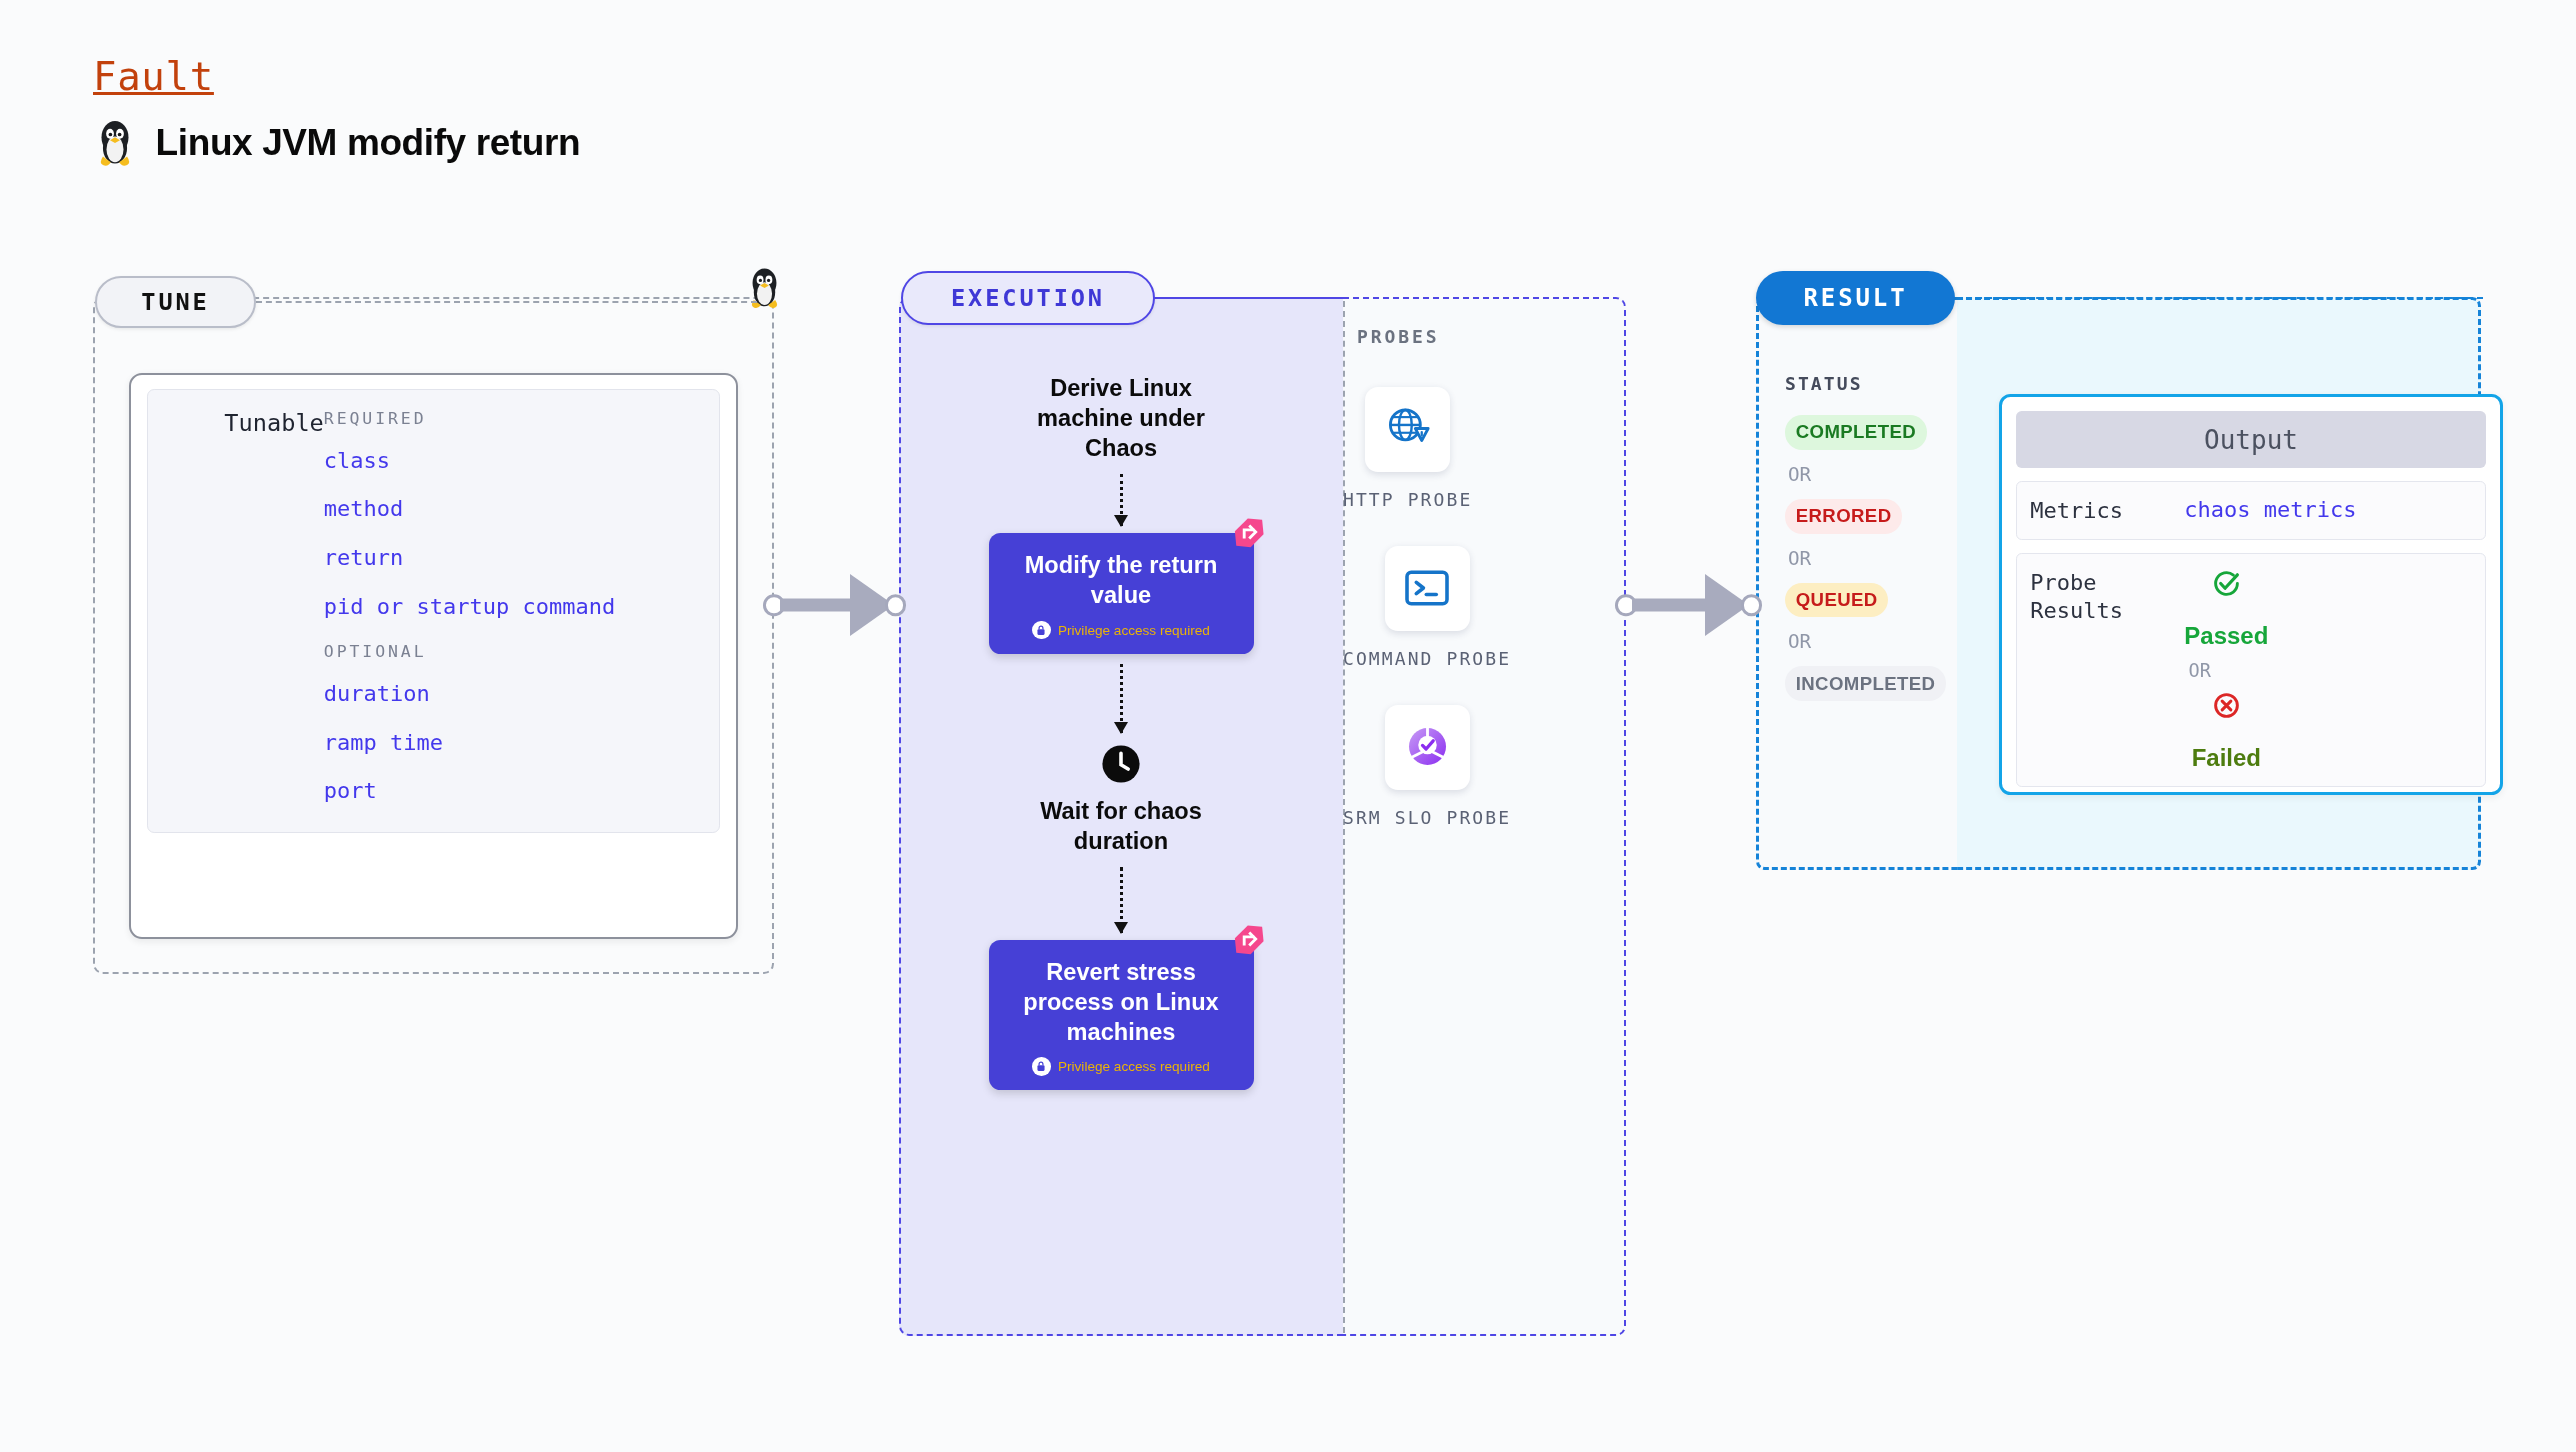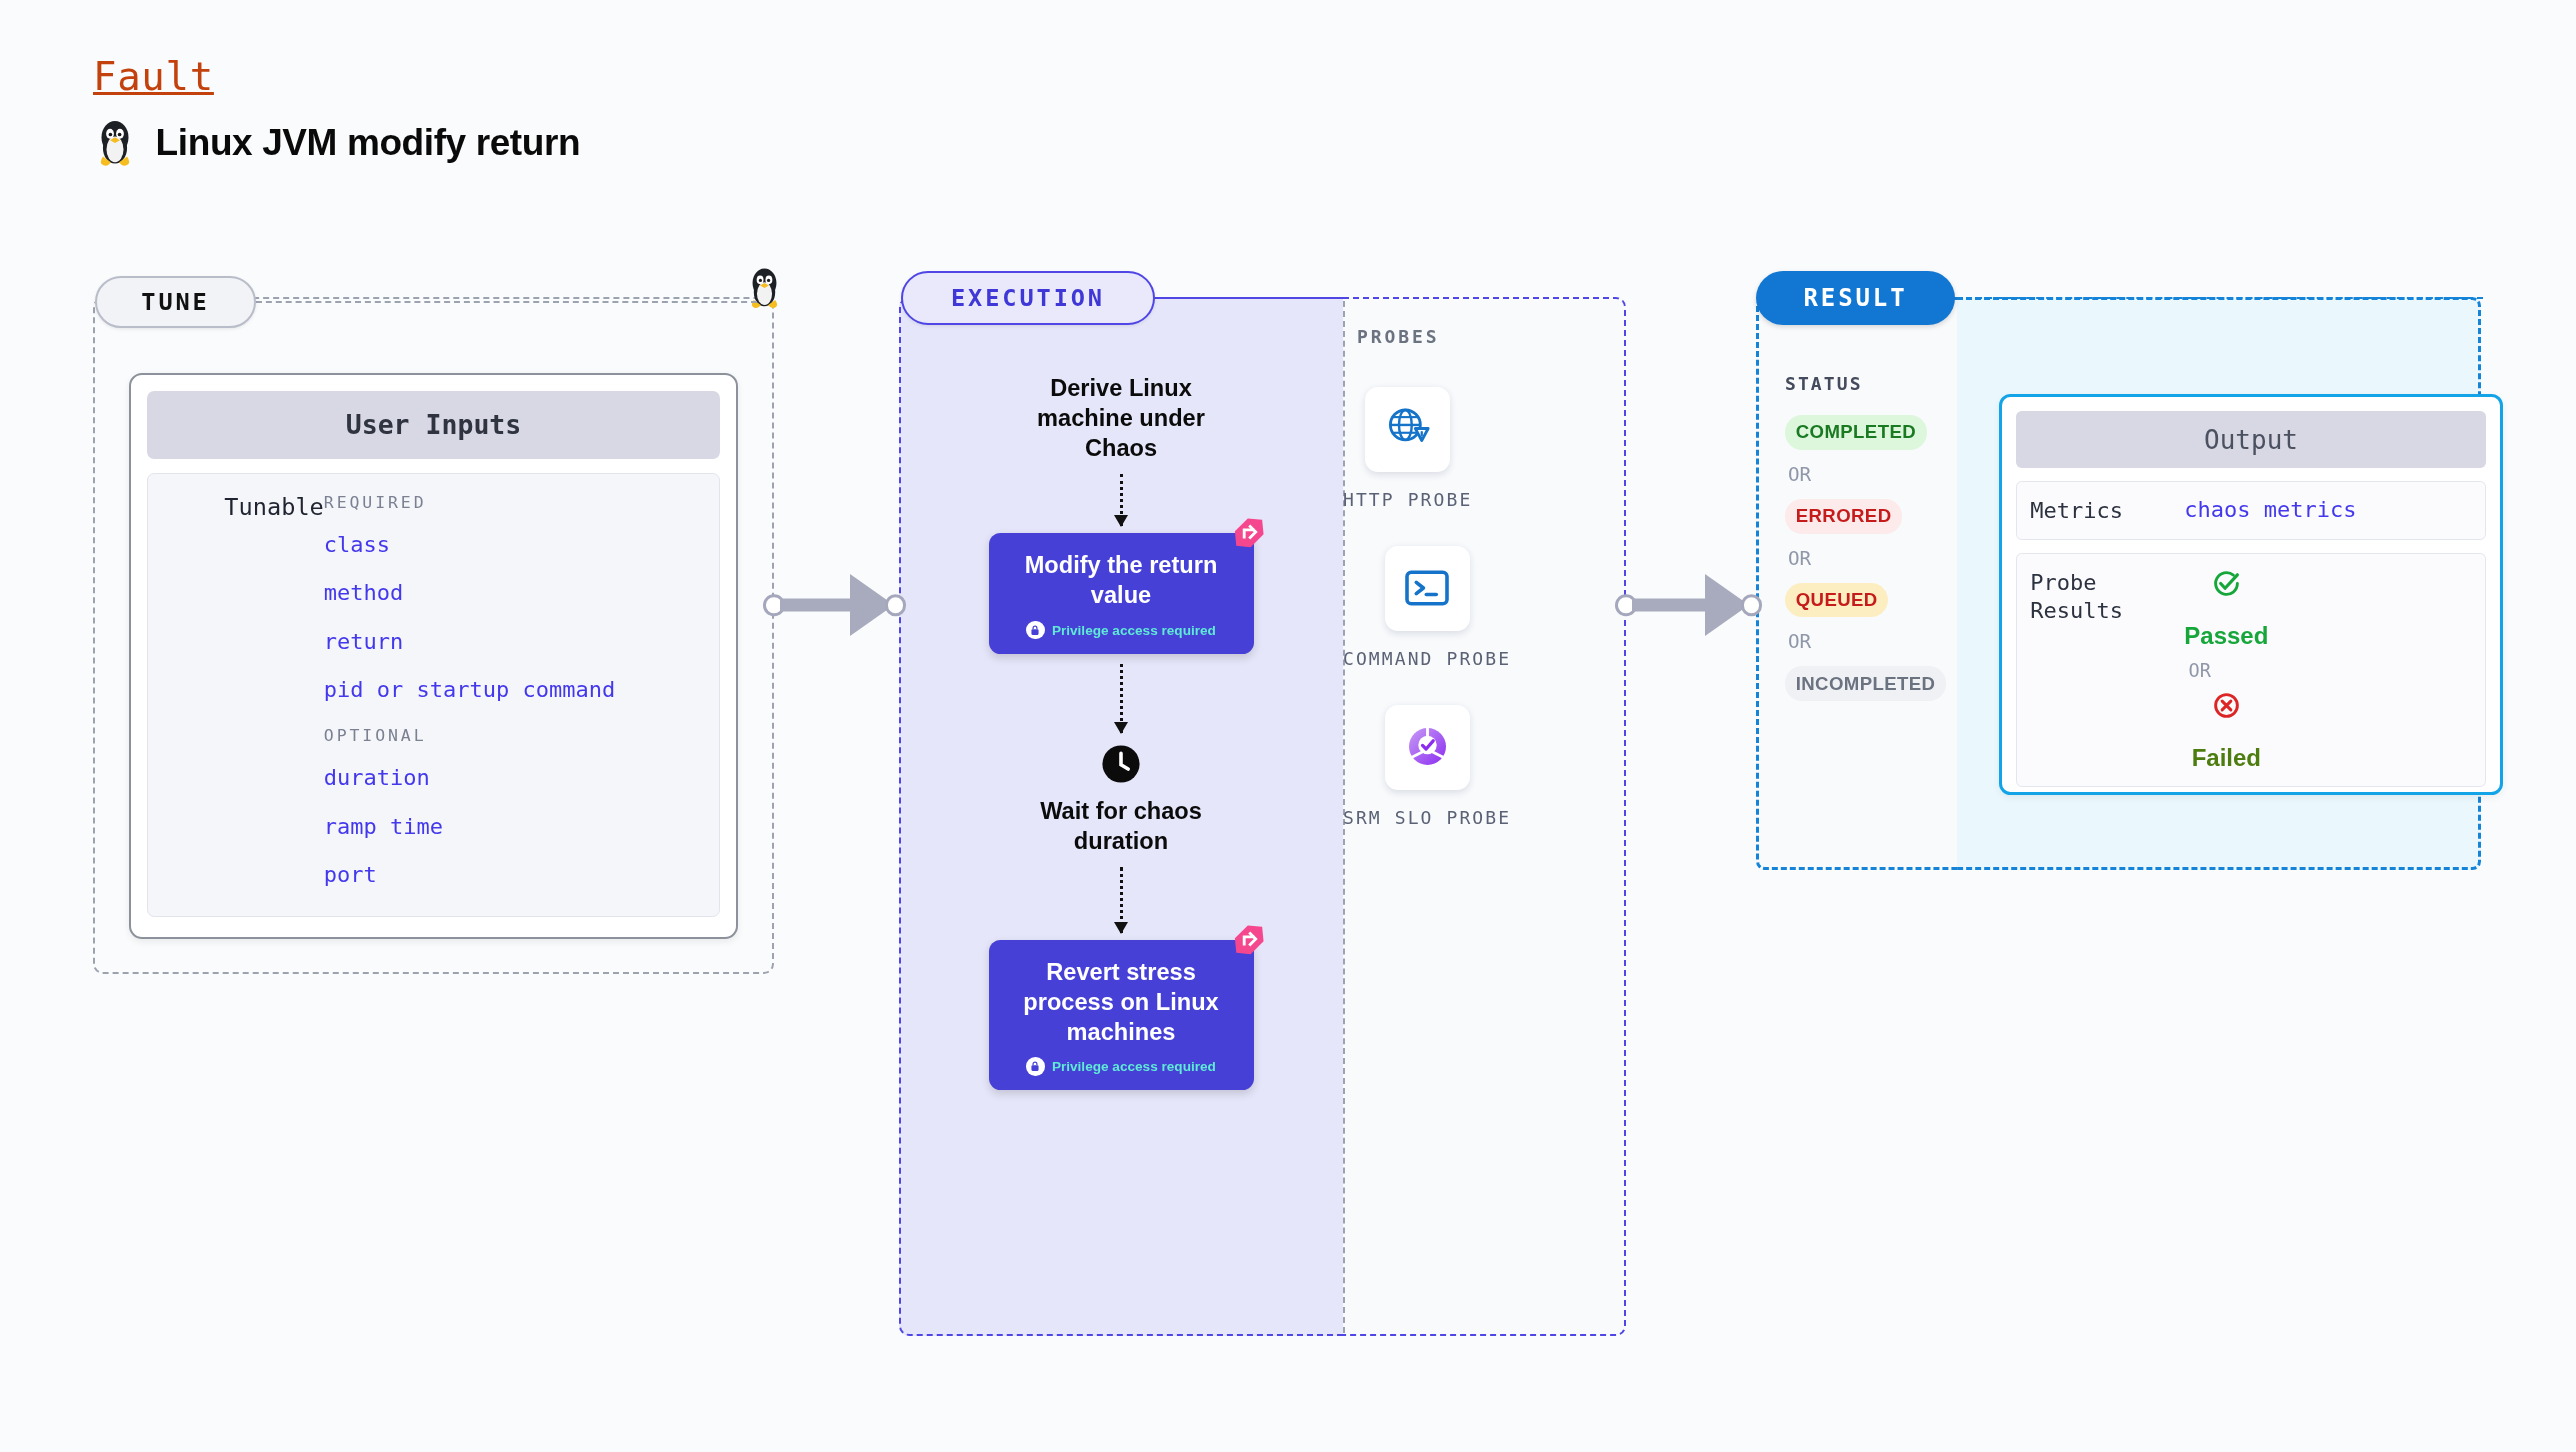--- a/index.html
+++ b/index.html
@@ -172,23 +172,22 @@
     position: relative; width: 265px; background: #4640d6;
     border-radius: 11.5px; padding: 18.6px 14.3px 14.3px 14.3px;
     text-align: center; box-shadow: 0 3.6px 8.6px rgba(0,0,0,.15);
   }
   .act-title {
     font-family: "Liberation Sans", sans-serif;
     font-size: 23.6px; font-weight: 700; color: #fff; line-height: 1.26;
   }
   .act-sub {
     margin-top: 10px; display: flex; align-items: center; justify-content: center;
-    gap: 7.2px; font-size: 13.6px; color: #5eead4;
+    gap: 7.2px; font-size: 13.6px; color: #eab308;
     font-family: "Liberation Sans", sans-serif;
-    font-weight: bold;
   }
   .lock-dot {
     width: 18.6px; height: 18.6px; border-radius: 50%; background: #fff;
     display: flex; align-items: center; justify-content: center; flex: none;
   }
   .fault-badge { position: absolute; right: -11.5px; top: -15.8px; }
   .clock-wrap { margin: 4.3px 0 10px 0; }
 
   
   .probes-title {
@@ -330,21 +329,20 @@
       <path d="M14 54 q-6 9 0 12 q7 3 11-4 z" fill="#f5bd1f"></path>
       <path d="M48 54 q6 9 0 12 q-7 3 -11-4 z" fill="#f5bd1f"></path>
     </svg>
   </div>
 
   <div class="pill pill-tune">TUNE</div>
   <div class="pill pill-exec">EXECUTION</div>
   <div class="pill pill-result">RESULT</div>
 
   <div class="ui-card">
-    <div class="ui-head">User Inputs</div>
     <div class="ui-body">
       <div class="tunable-label">Tunable</div>
       <div class="tunable-list">
         <div class="grp-title">REQUIRED</div>
         <div class="tun-item">class</div>
         <div class="tun-item">method</div>
         <div class="tun-item">return</div>
         <div class="tun-item">pid or startup command</div>
         <div class="grp-title opt">OPTIONAL</div>
         <div class="tun-item">duration</div>

